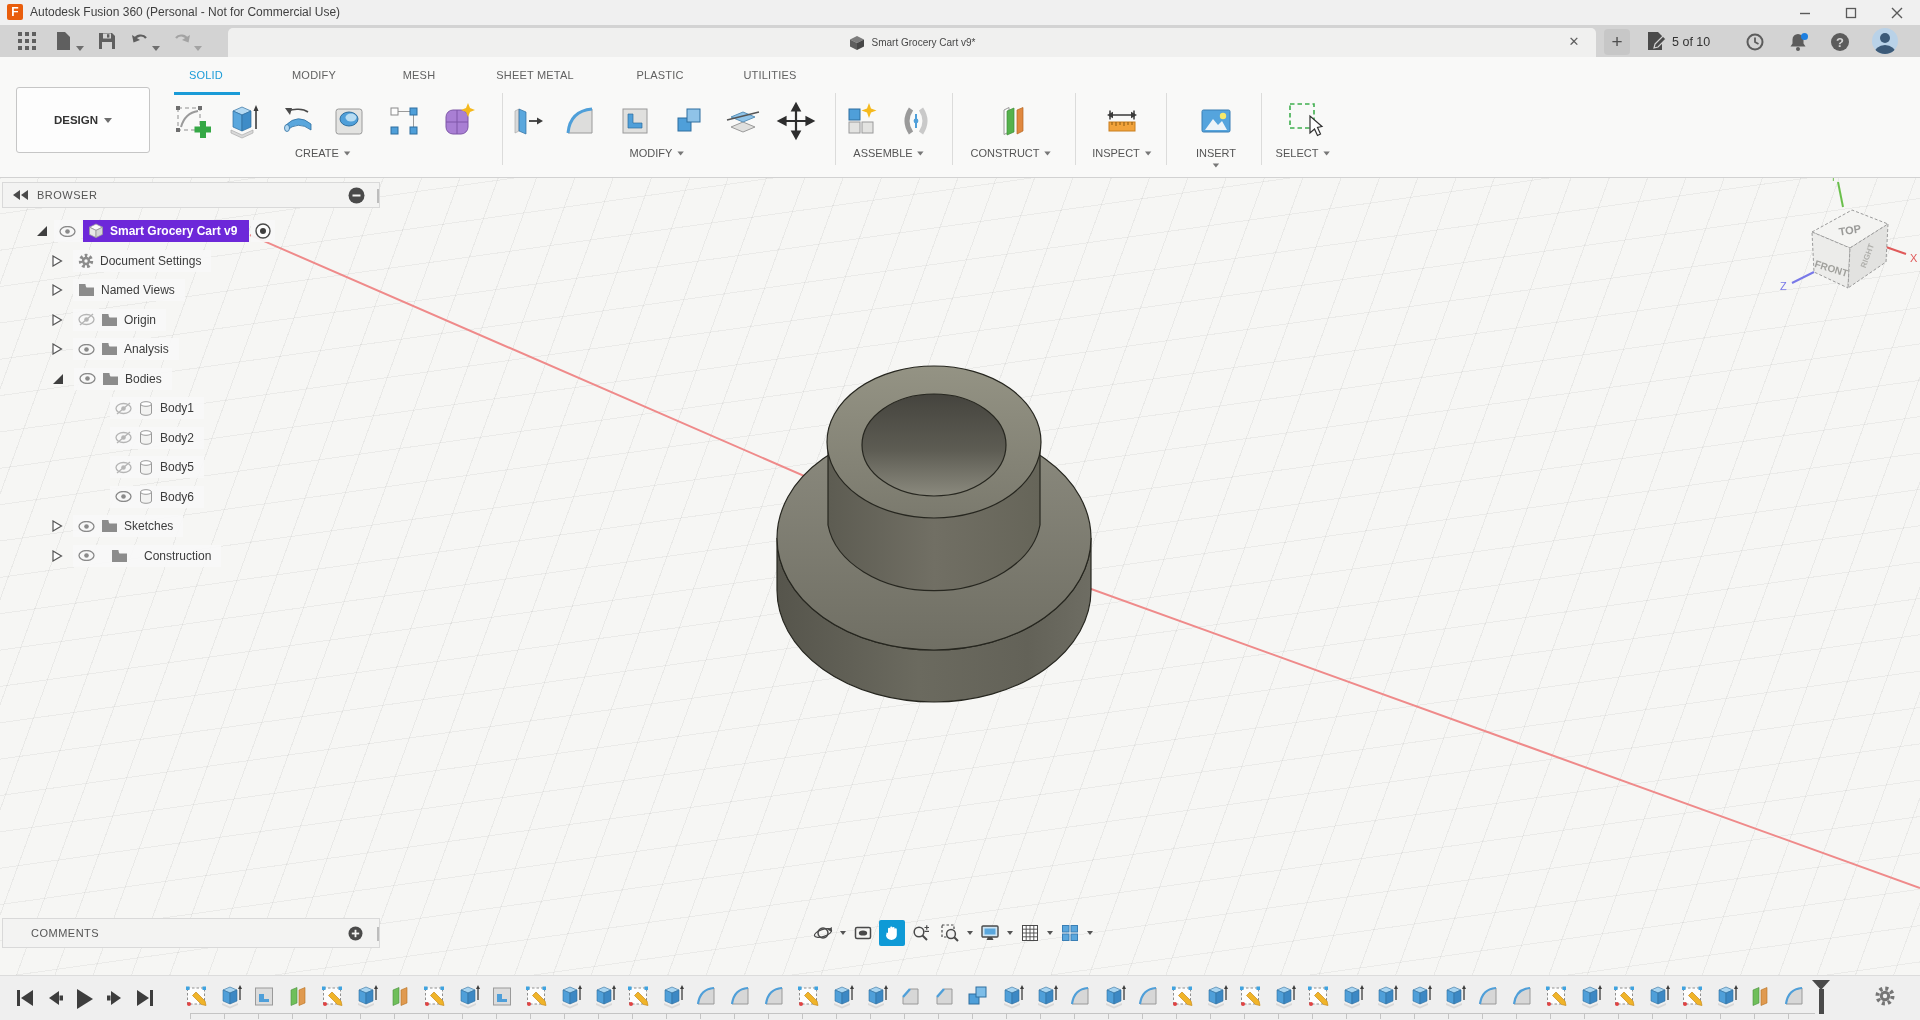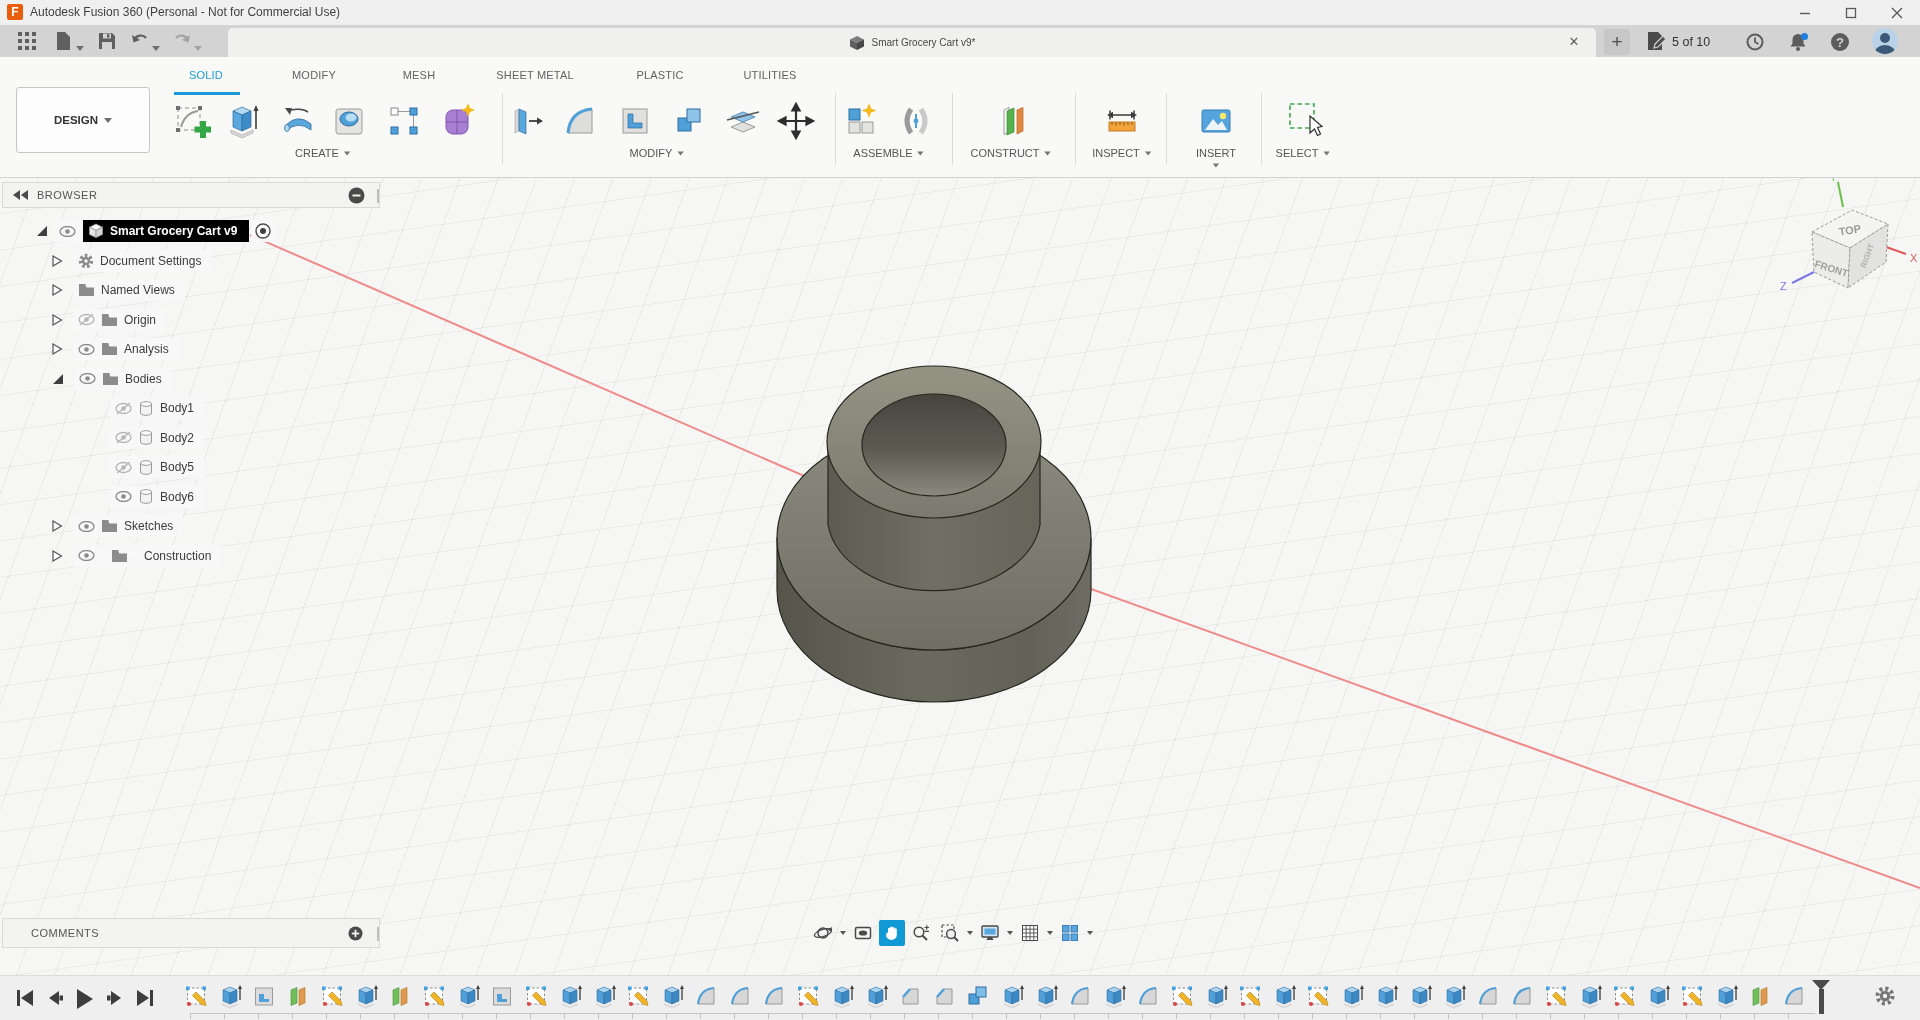--- a/index.html
+++ b/index.html
@@ -43,21 +43,21 @@
   .scene{position:absolute;left:0;top:0;width:1920px;height:1020px;z-index:1;pointer-events:none;}
 
   
   .browser{position:absolute;left:0;top:0;width:420px;height:620px;z-index:2;}
   .panel-head{position:absolute;left:2px;width:378px;height:26px;background:#f3f3f2;border:1px solid #d9d9d9;box-sizing:border-box;display:flex;align-items:center;}
   .panel-head .ph-label{font-size:11px;color:#555;letter-spacing:.5px;}
   .grip{position:absolute;left:372px;width:2px;height:14px;background:#bdbdbd;}
   .trow{position:absolute;height:22px;display:flex;align-items:center;}
   .chip{display:flex;align-items:center;gap:6px;background:rgba(248,248,247,0.93);height:22px;padding:0 10px 0 5px;}
   .chip .lbl{font-size:12px;color:#3c3c3c;white-space:nowrap;}
-  .chip-sel{display:flex;align-items:center;gap:6px;background:#000000;height:22px;padding:0 12px 0 5px;}
+  .chip-sel{display:flex;align-items:center;gap:6px;background:#6d28d9;height:22px;padding:0 12px 0 5px;}
   .chip-sel .lbl{font-size:12px;color:#fff;font-weight:bold;white-space:nowrap;}
 
   
   .comments{position:absolute;left:2px;top:918px;width:378px;height:30px;background:#f3f3f2;border:1px solid #d9d9d9;box-sizing:border-box;z-index:2;display:flex;align-items:center;}
   .comments .ph-label{font-size:11px;color:#555;letter-spacing:.5px;margin-left:28px;}
 
   
   .navbar{position:absolute;left:810px;top:918px;height:30px;z-index:2;display:flex;align-items:center;gap:3px;}
   .nbtn{width:26px;height:26px;display:flex;align-items:center;justify-content:center;border-radius:2px;}
   .nbtn.active{background:#0f9ad6;}

